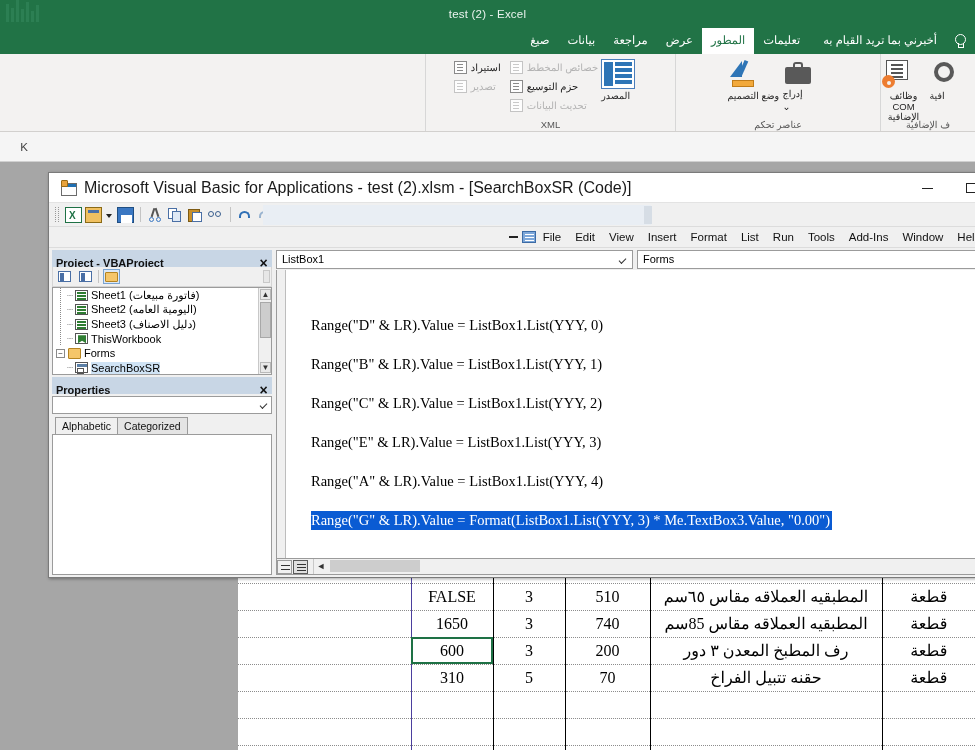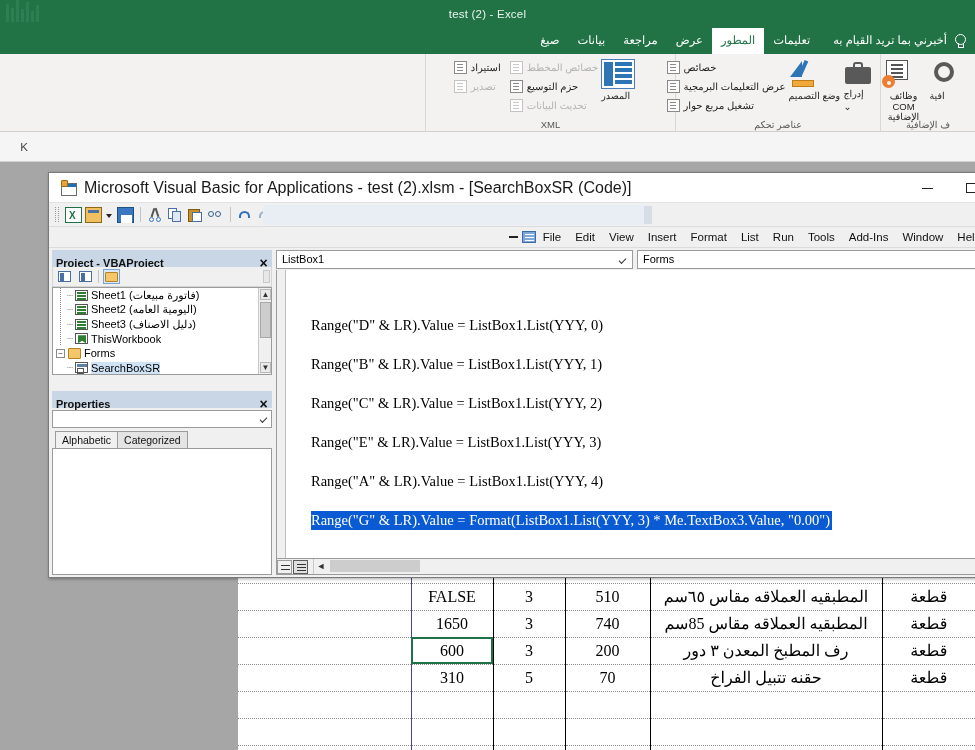--- a/index.html
+++ b/index.html
@@ -27,21 +27,21 @@
     background:#217346; direction:rtl;
     display:flex; align-items:flex-end; justify-content:flex-start;
     padding-right:0px;
   }
   .excel-tab{
     font-size:11.5px; color:#ffffff; padding:4px 9px 5px 9px; height:26px;
     line-height:17px; white-space:nowrap; cursor:default;
   }
   .excel-tab.active{ background:#ffffff; color:#217346; }
   .tellme{
-    display:flex; align-items:center; gap:7px; color:#ffffff; font-size:11.5px;
+    display:flex; align-items:center; gap:17px; color:#ffffff; font-size:11.5px;
     padding:4px 10px 5px 14px; height:26px; line-height:17px; white-space:nowrap;
   }
   .bulb{ width:11px; height:14px; position:relative; display:inline-block; }
   .bulb::before{ content:""; position:absolute; left:1px; top:0; width:9px;height:9px;
     border:1.3px solid #fff; border-radius:50%; }
   .bulb::after{ content:""; position:absolute; left:3.5px; top:9px; width:4px;height:4px;
     border:1.3px solid #fff; border-top:none; }
 
   .excel-ribbon{
     position:absolute; left:0; top:54px; width:975px; height:78px;
@@ -370,34 +370,20 @@
           <span class="lbl">إدراج</span>
           <span class="lbl">⌄</span>
         </div>
         <div class="big-btn" style="width:52px;">
           <span class="ic ic-design">
             <span class="tri"></span>
               <span class="pen"></span>
               <span class="ruler"></span>
           </span>
           <span class="lbl">وضع التصميم</span>
-        </div>
-        <div class="sm-col">
-          <div class="sm-btn">
-            <span class="ic ic-sm"></span>
-            <span>خصائص</span>
-          </div>
-          <div class="sm-btn">
-            <span class="ic ic-sm"></span>
-            <span>عرض التعليمات البرمجية</span>
-          </div>
-          <div class="sm-btn">
-            <span class="ic ic-sm"></span>
-            <span>تشغيل مربع حوار</span>
-          </div>
         </div>
       </div>
       <div class="grp-label">عناصر تحكم</div>
     </div>
 
     <div class="ribbon-group" style="width:250px;">
       <div class="grp-body">
         <div class="big-btn">
           <span class="ic ic-grid">
             <i style="left:2px;top:2px;width:9px;height:24px;background:#2e75b6;"></i>
@@ -692,21 +678,21 @@
           <span class="tree-lbl tree-sel">SearchBoxSR</span>
         </div>
 
         <div class="tree-scroll">
           <span class="ts-arrow" style="top:1px;">▲</span>
           <span class="ts-thumb"></span>
           <span class="ts-arrow" style="bottom:1px;">▼</span>
         </div>
       </div>
 
-      <div class="panel-title" style="margin-top:16px;">
+      <div class="panel-title" style="margin-top:2px;">
         <span>Properties</span>
         <span class="x">×</span>
       </div>
 
       <div class="prop-combo">
         <span class="cv"></span>
         <span class="chev"></span>
       </div>
 
       <div class="prop-tabs">

